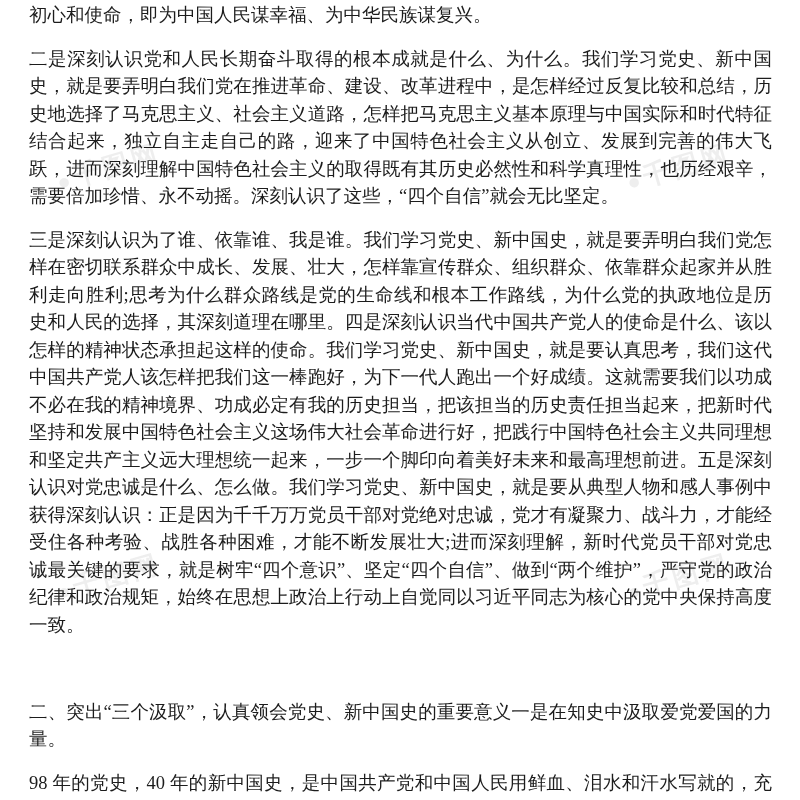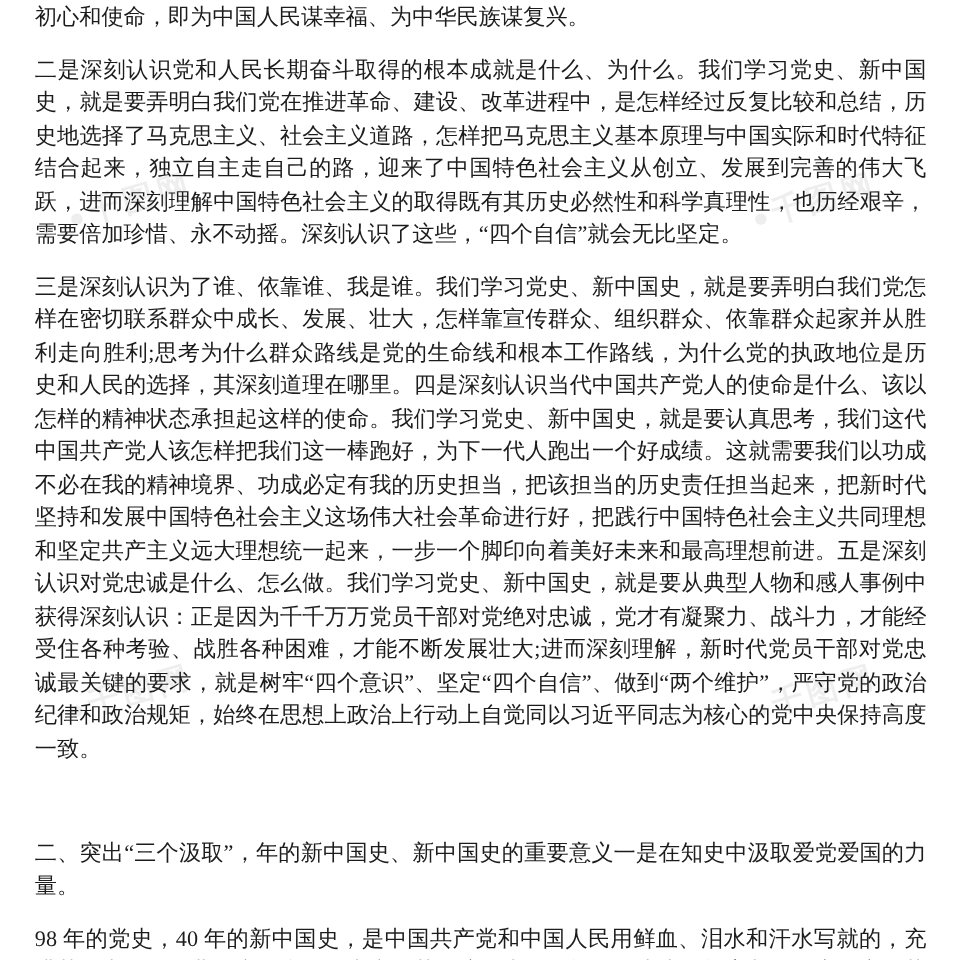--- a/index.html
+++ b/index.html
@@ -52,15 +52,15 @@
 <div class="wm" style="left: 55px; top: 150px;"><span class="wm-dot">●</span><span>千图网</span></div>
 <div class="wm" style="left: 625px; top: 150px;"><span class="wm-dot">●</span><span>千图网</span></div>
 <div class="wm" style="left: 55px; top: 560px;"><span class="wm-dot">●</span><span>千图网</span></div>
 <div class="wm" style="left: 625px; top: 560px;"><span class="wm-dot">●</span><span>千图网</span></div>
 
 <div class="page">
     <p class="para">初心和使命，即为中国人民谋幸福、为中华民族谋复兴。</p>
     <p class="para">二是深刻认识党和人民长期奋斗取得的根本成就是什么、为什么。我们学习党史、新中国史，就是要弄明白我们党在推进革命、建设、改革进程中，是怎样经过反复比较和总结，历史地选择了马克思主义、社会主义道路，怎样把马克思主义基本原理与中国实际和时代特征结合起来，独立自主走自己的路，迎来了中国特色社会主义从创立、发展到完善的伟大飞跃，进而深刻理解中国特色社会主义的取得既有其历史必然性和科学真理性，也历经艰辛，需要倍加珍惜、永不动摇。深刻认识了这些，“四个自信”就会无比坚定。</p>
     <p class="para">三是深刻认识为了谁、依靠谁、我是谁。我们学习党史、新中国史，就是要弄明白我们党怎样在密切联系群众中成长、发展、壮大，怎样靠宣传群众、组织群众、依靠群众起家并从胜利走向胜利;思考为什么群众路线是党的生命线和根本工作路线，为什么党的执政地位是历史和人民的选择，其深刻道理在哪里。四是深刻认识当代中国共产党人的使命是什么、该以怎样的精神状态承担起这样的使命。我们学习党史、新中国史，就是要认真思考，我们这代中国共产党人该怎样把我们这一棒跑好，为下一代人跑出一个好成绩。这就需要我们以功成不必在我的精神境界、功成必定有我的历史担当，把该担当的历史责任担当起来，把新时代坚持和发展中国特色社会主义这场伟大社会革命进行好，把践行中国特色社会主义共同理想和坚定共产主义远大理想统一起来，一步一个脚印向着美好未来和最高理想前进。五是深刻认识对党忠诚是什么、怎么做。我们学习党史、新中国史，就是要从典型人物和感人事例中获得深刻认识：正是因为千千万万党员干部对党绝对忠诚，党才有凝聚力、战斗力，才能经受住各种考验、战胜各种困难，才能不断发展壮大;进而深刻理解，新时代党员干部对党忠诚最关键的要求，就是树牢“四个意识”、坚定“四个自信”、做到“两个维护”，严守党的政治纪律和政治规矩，始终在思想上政治上行动上自觉同以习近平同志为核心的党中央保持高度一致。</p>
     <p class="para blank">&nbsp;</p>
-    <p class="para">二、突出“三个汲取”，年的新中国史、新中国史的重要意义一是在知史中汲取爱党爱国的力量。</p>
+    <p class="para">二、突出“三个汲取”，认真领会党史、新中国史的重要意义一是在知史中汲取爱党爱国的力量。</p>
     <p class="para">98 年的党史，40 年的新中国史，是中国共产党和中国人民用鲜血、泪水和汗水写就的，充满苦难和辉煌、曲折和胜利、付出和收获，这是中华民族发展史上不能忘却、不容否定的壮丽篇章，也是中国人民和中华民族继往开来、奋勇前进的现实基础。我们只有深入了解这段历史，才能更深地爱党爱国。</p>
   </div>
 
 </body></html>

